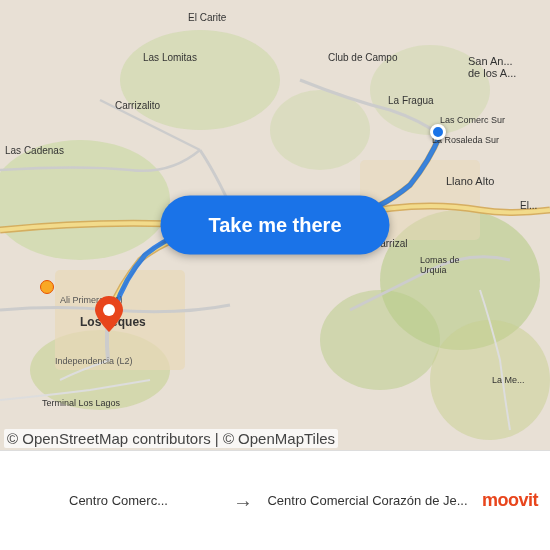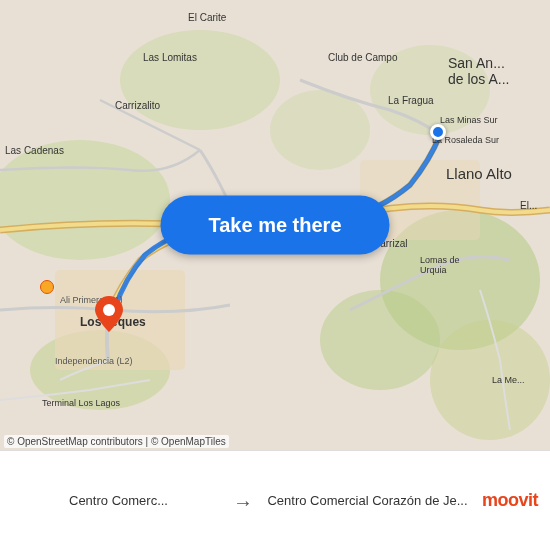--- a/index.html
+++ b/index.html
@@ -99,21 +99,21 @@
       font-size: 18px;
       font-weight: bold;
       color: #E8451C;
       letter-spacing: -0.5px;
     }
 
     .osm-attribution {
       position: absolute;
       bottom: 2px;
       left: 4px;
-      font-size: 10px;
+      font-size: 15px;
       color: #444;
       background: rgba(255,255,255,0.75);
       padding: 1px 3px;
       border-radius: 2px;
     }
 
     
     .map-label {
       position: absolute;
       font-size: 10px;
@@ -177,26 +177,26 @@
     <path d="M 480 290 Q 490 320 500 360 Q 505 400 510 430" fill="none" stroke="#ddd" stroke-width="2"></path>
 
     <path d="M 440 135 Q 430 160 410 185 Q 380 210 345 218 Q 290 225 240 225 Q 180 225 145 255 Q 125 278 115 308" fill="none" stroke="#1a73e8" stroke-width="5" opacity="0.85" stroke-linecap="round" stroke-linejoin="round"></path>
   </svg>
 
   <div class="map-label" style="top:12px;left:188px">El Carite</div>
   <div class="map-label" style="top:52px;left:143px">Las Lomitas</div>
   <div class="map-label" style="top:52px;left:328px">Club de Campo</div>
   <div class="map-label" style="top:100px;left:115px">Carrizalito</div>
   <div class="map-label" style="top:145px;left:5px">Las Cadenas</div>
-  <div class="map-label" style="top:55px;left:448px;font-size:14px">San An...<br>de los A...</div>
+  <div class="map-label" style="top:55px;left:468px;font-size:11px">San An...<br>de los A...</div>
   <div class="map-label" style="top:95px;left:388px">La Fragua</div>
-  <div class="map-label" style="top:115px;left:440px;font-size:9px">Las Minas Sur</div>
+  <div class="map-label" style="top:115px;left:440px;font-size:9px">Las Comerc Sur</div>
   <div class="map-label" style="top:135px;left:432px;font-size:9px">La Rosaleda Sur</div>
   <div class="map-label" style="top:195px;left:268px">Sector Mérida</div>
-  <div class="map-label" style="top:165px;left:446px;font-size:15px">Llano Alto</div>
+  <div class="map-label" style="top:175px;left:446px;font-size:11px">Llano Alto</div>
   <div class="map-label" style="top:238px;left:373px">Carrizal</div>
   <div class="map-label" style="top:255px;left:420px;font-size:9px">Lomas de<br>Urquia</div>
   <div class="map-label metro-label" style="top:295px;left:60px">Ali Primera (L1)</div>
   <div class="map-label" style="top:315px;left:80px;font-weight:bold;font-size:12px">Los Teques</div>
   <div class="map-label metro-label" style="top:356px;left:55px">Independencia (L2)</div>
   <div class="map-label" style="top:398px;left:42px;font-size:9px">Terminal Los Lagos</div>
   <div class="map-label" style="top:375px;left:492px;font-size:9px">La Me...</div>
   <div class="map-label" style="top:200px;left:520px;font-size:10px">El...</div>
 
   <div class="place-icon" style="top:280px;left:40px"></div>

